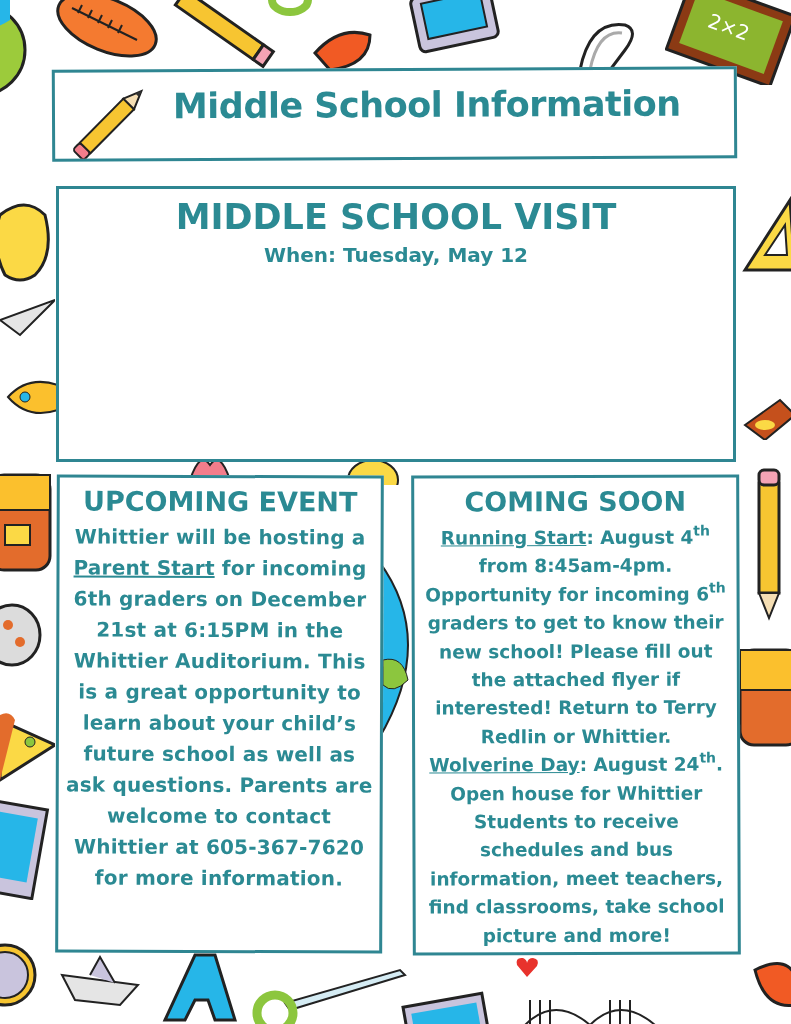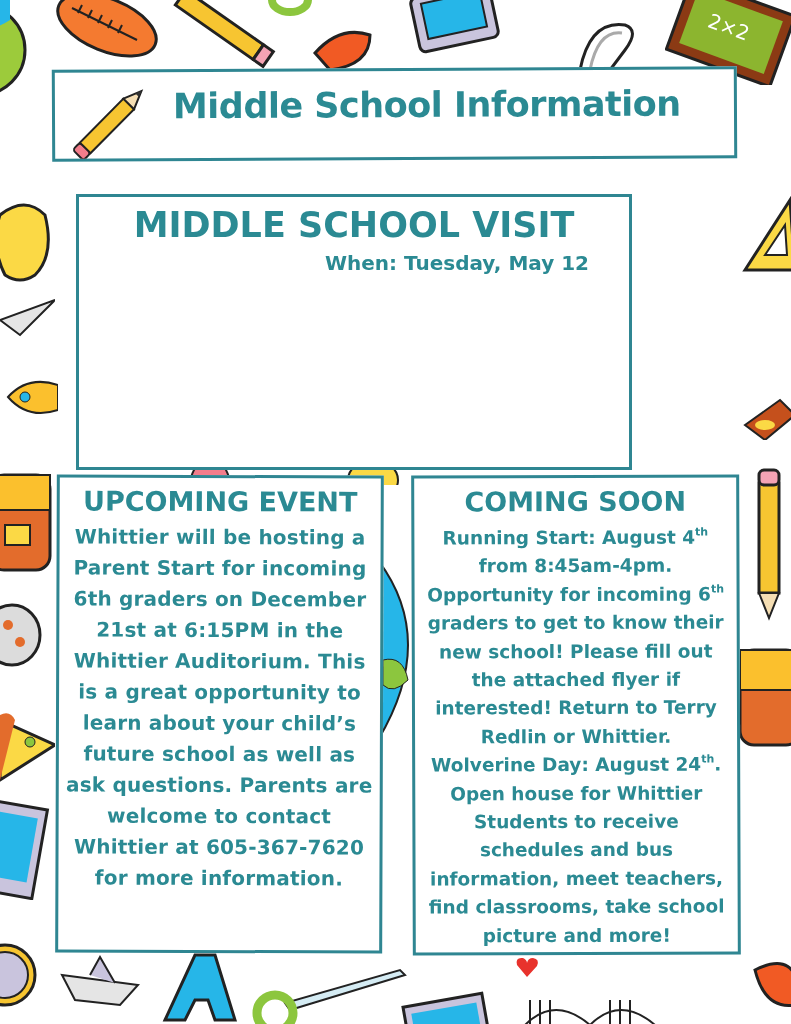--- a/index.html
+++ b/index.html
@@ -19,31 +19,31 @@
       font-weight: bold;
     }
     .title-box { left: 52px; top: 68px; width: 685px; height: 92px; transform: rotate(-0.3deg); }
     .title-text {
       position: absolute; left: 118px; top: 14px; right: 20px;
       font-family: "DejaVu Sans", sans-serif; font-size: 35px; font-weight: bold;
       color: #2b8a93; letter-spacing: -0.5px; text-align: left;
     }
     .title-pencil { position: absolute; left: 18px; top: 6px; }
 
-    .visit-box { left: 56px; top: 194px; width: 556px; height: 276px; margin-left: 20px; }
+    .visit-box { left: 56px; top: 186px; width: 680px; height: 276px; }
     .visit-heading { font-size: 35px; font-weight: bold; margin-top: 8px; letter-spacing: 0px; line-height: 40px; }
-    .visit-body { font-size: 20px; line-height: 29.5px; margin-top: 4px; padding: 0 40px; text-align: right; }
+    .visit-body { font-size: 20px; line-height: 29.5px; margin-top: 4px; padding: 0 40px; }
 
     .event-box { left: 56px; top: 475px; width: 327px; height: 478px; transform: rotate(0.2deg); }
     .soon-box { left: 412px; top: 475px; width: 328px; height: 480px; transform: rotate(-0.2deg); }
     .sub-heading { font-size: 27px; font-weight: bold; margin-top: 6px; line-height: 36px; }
     .event-body { font-size: 20px; line-height: 31px; padding: 2px 6px 0 6px; letter-spacing: 0.2px; }
     .soon-body { font-size: 18.5px; line-height: 28.4px; padding: 4px 4px 0 4px; }
-    .u { }
-    sup { font-size: 11px; vertical-align: 8px; line-height: 0; }
+    .u { text-decoration: underline; }
+    sup { font-size: 14px; vertical-align: 8px; line-height: 0; }
   </style>
 </head>
 <body>
 
 <div class="bg">
 
   <svg class="deco" style="left:-30px;top:0px" width="60" height="120" viewBox="0 0 60 120">
       <circle cx="10" cy="50" r="45" fill="#9ccb3b" stroke="#222" stroke-width="3"></circle>
       <path d="M-30 20 Q10 40 40 20 L40 0 L-30 0Z" fill="#26b6e8"></path>
     </svg>

